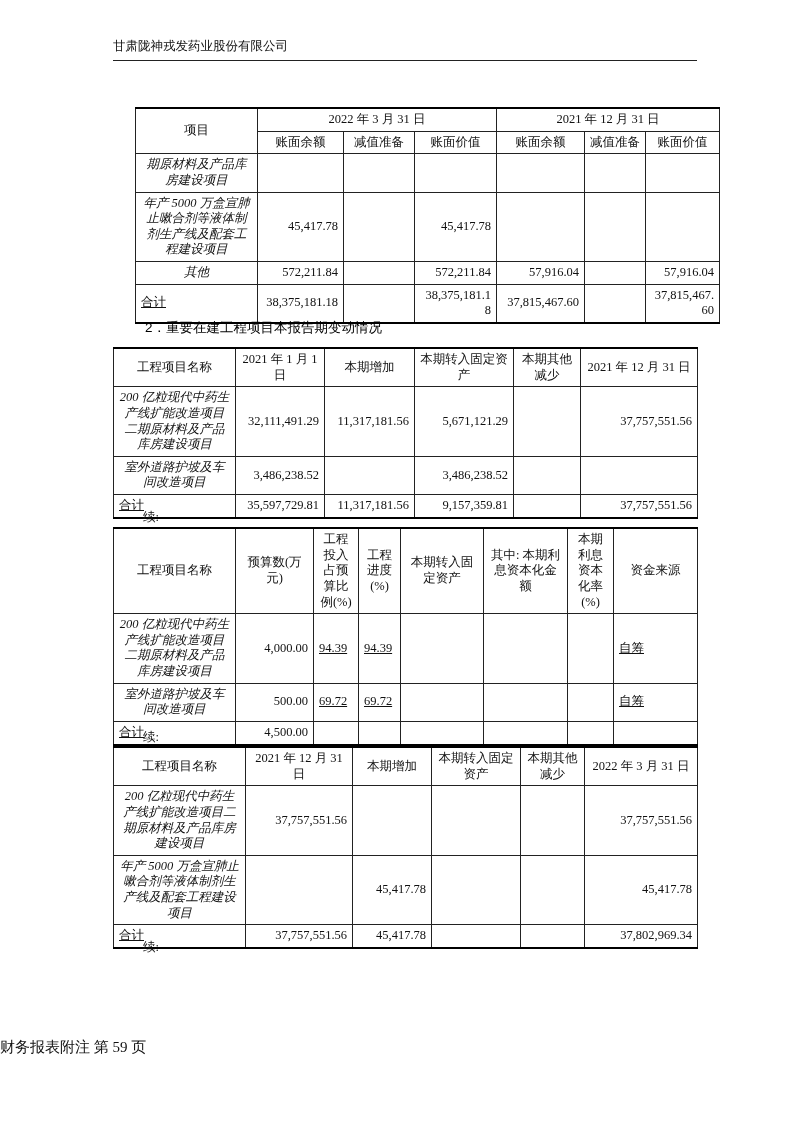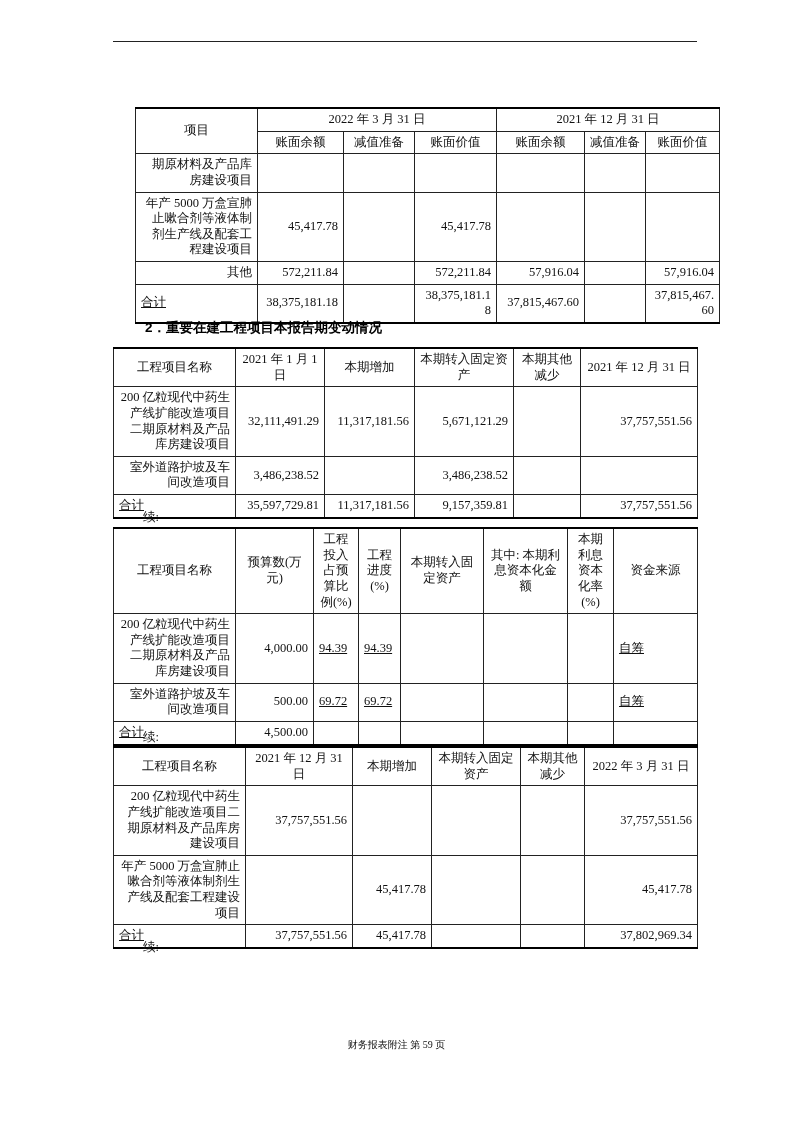--- a/index.html
+++ b/index.html
@@ -15,57 +15,58 @@
   .pg-header {
     left:113px; top:37px; width:584px;
     font-size:12.5px; line-height:19px;
     border-bottom:1px solid #222; padding-bottom:4px;
   }
 
   
   .sec-heading {
     left:145px; top:319px; width:540px;
     font-family:"Liberation Sans","DejaVu Sans",sans-serif;
-    font-weight:bold; font-size:13.5px; color:#000;
+    font-weight:normal; font-size:13.5px; color:#000;
   }
 
   .cont { font-size:12.5px; left:143px; width:60px; }
 
   
   table.doc-table {
     border-collapse:collapse; table-layout:fixed; width:584px;
     font-size:12.5px; line-height:1.25; color:#111;
     border-top:2.5px solid #000; border-bottom:2.5px solid #000;
   }
   table.doc-table td { border:1px solid #222; padding:3px 5px; vertical-align:middle; word-break:break-all; }
   td.hdr  { text-align:center; padding:3px 2px; }
-  td.name { text-align:right; }
+  td.name { text-align:center;font-style:italic; }
   td.num  { text-align:right; }
   td.ctr  { text-align:left;text-decoration:underline; }
 
   .t1 { left:113px; top:107px;margin-left:22px; }
   .t2 { left:113px; top:347px; }
   .t3 { left:113px; top:527px; }
   .t4 { left:113px; top:746px; }
   .cont1 { top:509px; }
   .cont2 { top:729px; }
   .cont3 { top:939px; }
 
   
   .pg-footer {
-    left:0; top:1038px; width:793px; text-align:center;
-    font-size:10px; color:#111;
+    left:0; top:1038px; width:793px; 
+    font-size:15px; color:#111;
   }
 </style>
 </head>
 <body>
 
 <div class="page">
 
   <div class="abs pg-header">
+    <div>甘肃陇神戎发药业股份有限公司</div>
   </div>
 
   <table class="abs doc-table t1">
     <colgroup>
       <col style="width:122px">
         <col style="width:86px">
         <col style="width:71px">
         <col style="width:82px">
       <col style="width:88px">
         <col style="width:61px">

